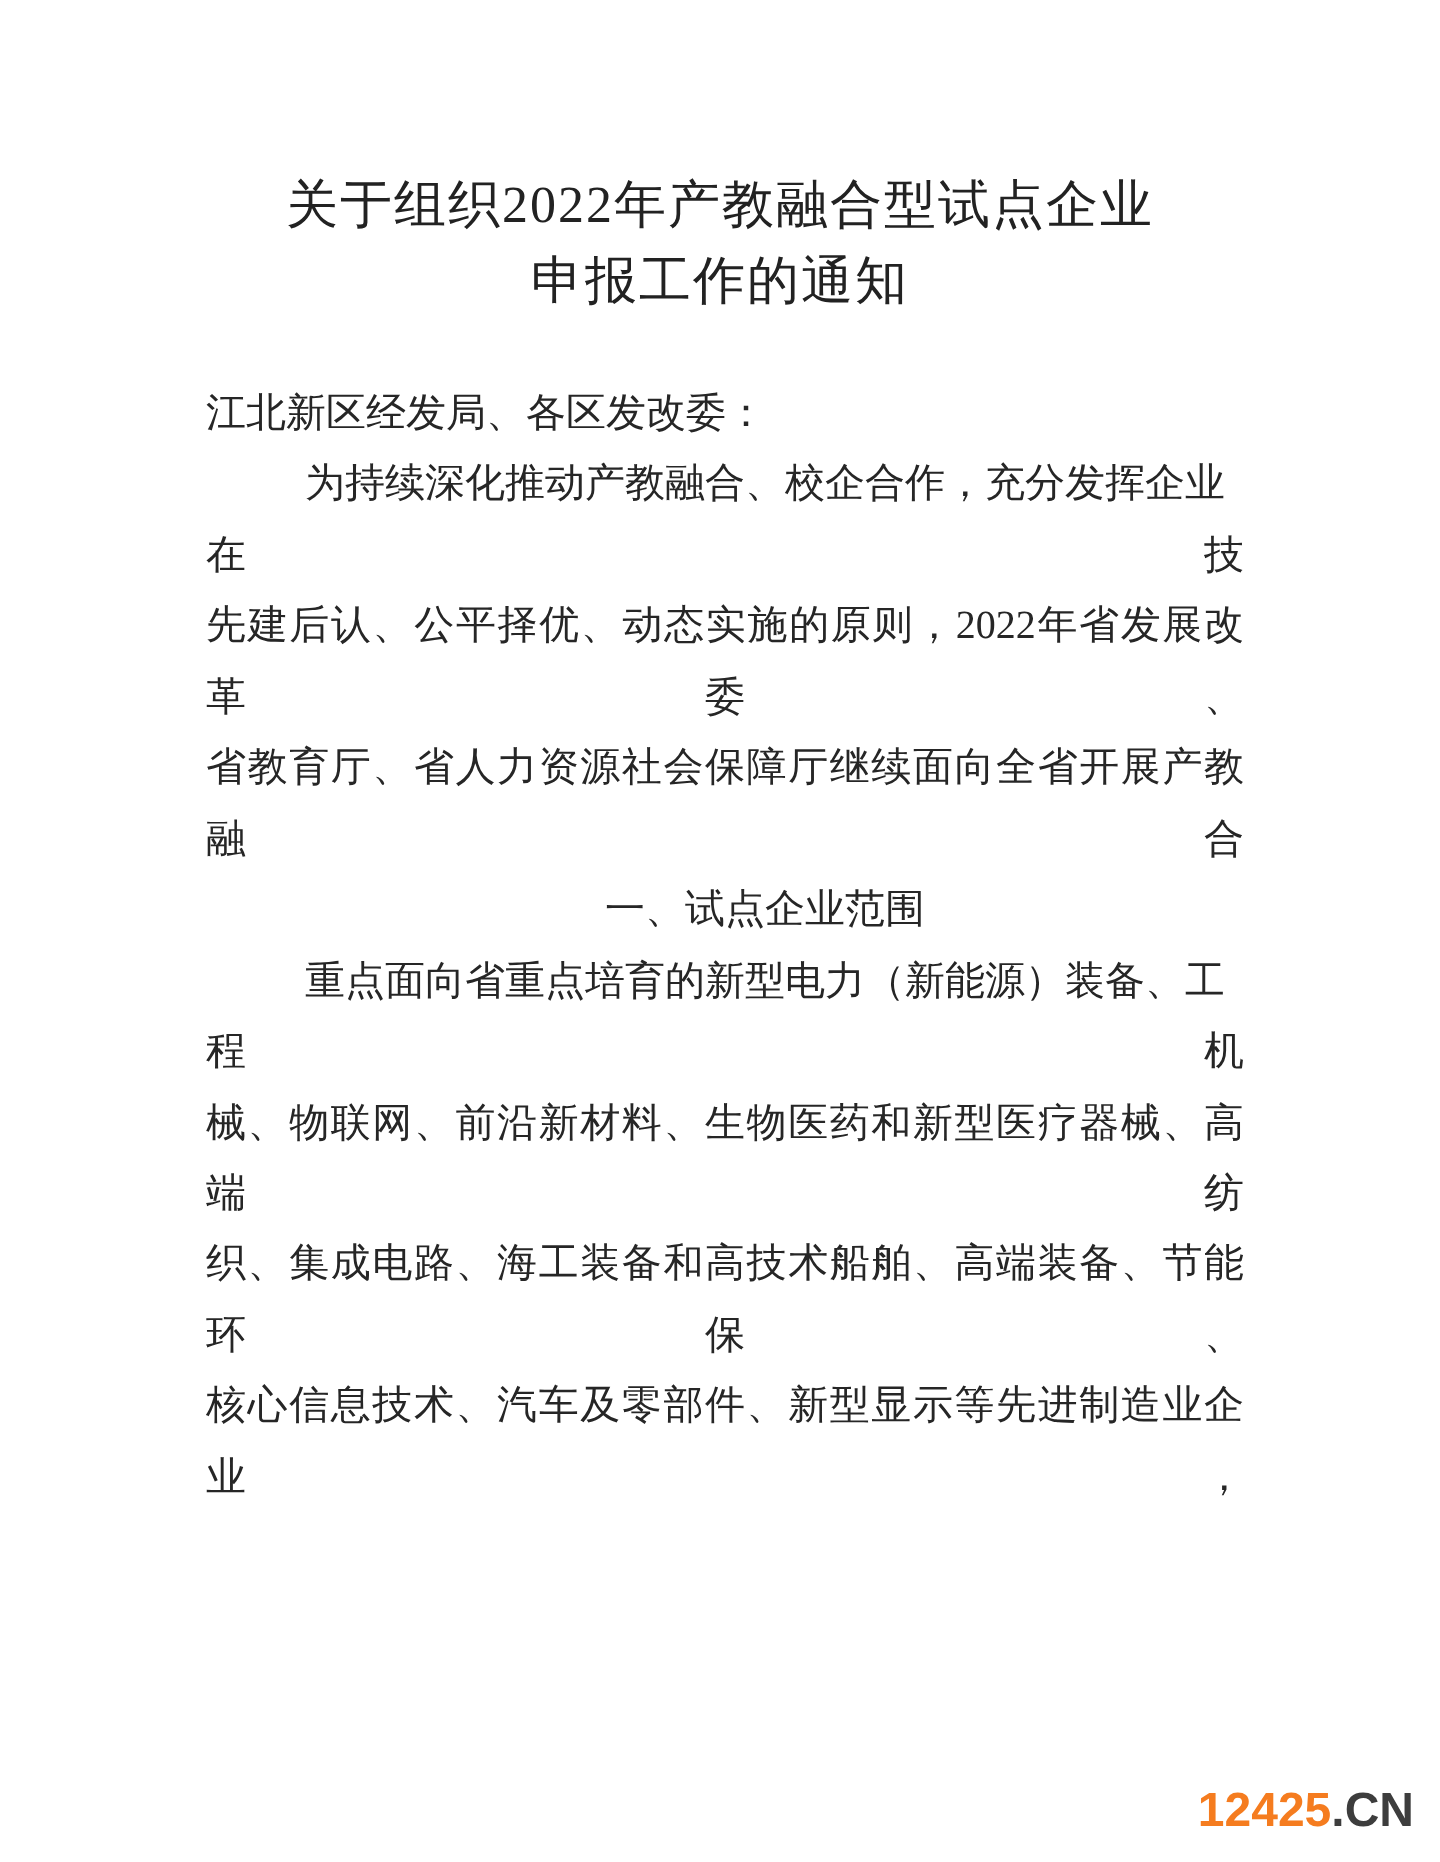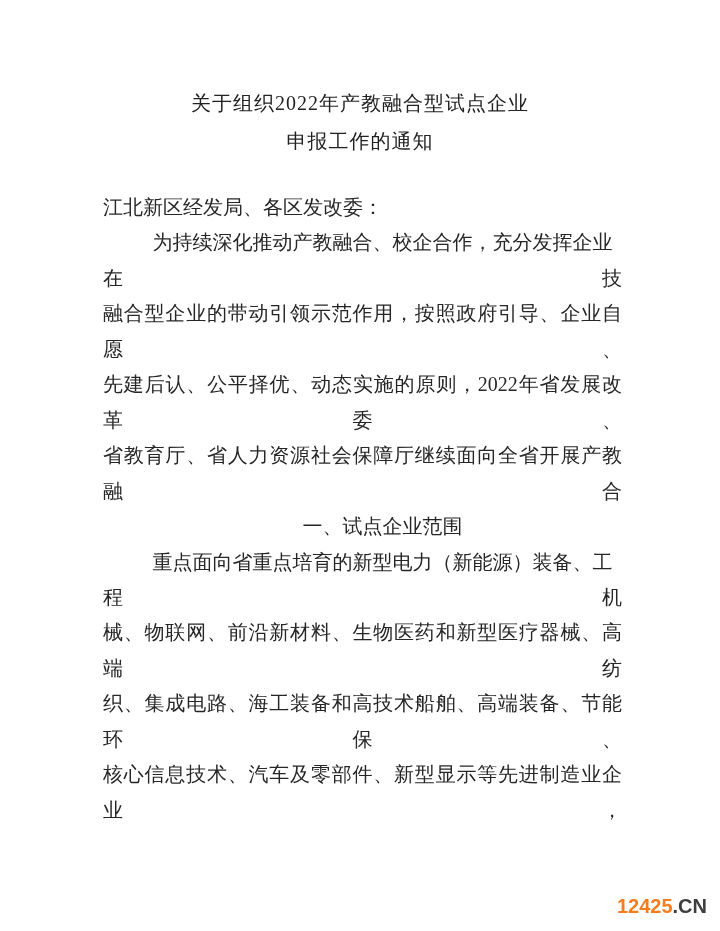--- a/index.html
+++ b/index.html
@@ -15,21 +15,21 @@
     overflow: hidden;
     font-family: "Liberation Serif", "DejaVu Serif", serif;
     color: #262626;
   }
   .doc-title {
     position: absolute;
     top: 84px;
     left: 0;
     width: 720px;
     text-align: center;
-    font-size: 20px;
+    font-size: 26px;
     line-height: 38px;
     letter-spacing: 1px;
     color: #222222;
   }
   .doc-content {
     position: absolute;
     top: 190px;
     left: 103px;
     width: 519px;
     font-size: 20px;
@@ -47,41 +47,40 @@
   .ln.ind {
     text-indent: 2em;
     text-align: center;
   }
   .watermark {
     position: absolute;
     top: 894px;
     right: 13px;
     font-family: "Liberation Sans", "DejaVu Sans", sans-serif;
     font-weight: bold;
-    font-size: 20px;
+    font-size: 24px;
     line-height: 24px;
     white-space: nowrap;
   }
   .wm-brand { color: #f57c1f; }
   .wm-tld   { color: #3d3d3d; }
 </style>
 </head>
 <body>
 
 <div class="page">
 
   <div class="doc-title">
     <div>关于组织2022年产教融合型试点企业</div>
     <div>申报工作的通知</div>
   </div>
 
   <div class="doc-content">
     <div class="ln">江北新区经发局、各区发改委：</div>
     <div class="ln ind just">为持续深化推动产教融合、校企合作，充分发挥企业在技</div>
-    <div class="ln just">融合型企业的带动引领示范作用，按照政府引导、企业自愿、</div>
     <div class="ln just">先建后认、公平择优、动态实施的原则，2022年省发展改革委、</div>
     <div class="ln just">省教育厅、省人力资源社会保障厅继续面向全省开展产教融合</div>
     <div class="ln ind">一、试点企业范围</div>
     <div class="ln ind just">重点面向省重点培育的新型电力（新能源）装备、工程机</div>
     <div class="ln just">械、物联网、前沿新材料、生物医药和新型医疗器械、高端纺</div>
     <div class="ln just">织、集成电路、海工装备和高技术船舶、高端装备、节能环保、</div>
     <div class="ln just">核心信息技术、汽车及零部件、新型显示等先进制造业企业，</div>
 
   </div>
 

